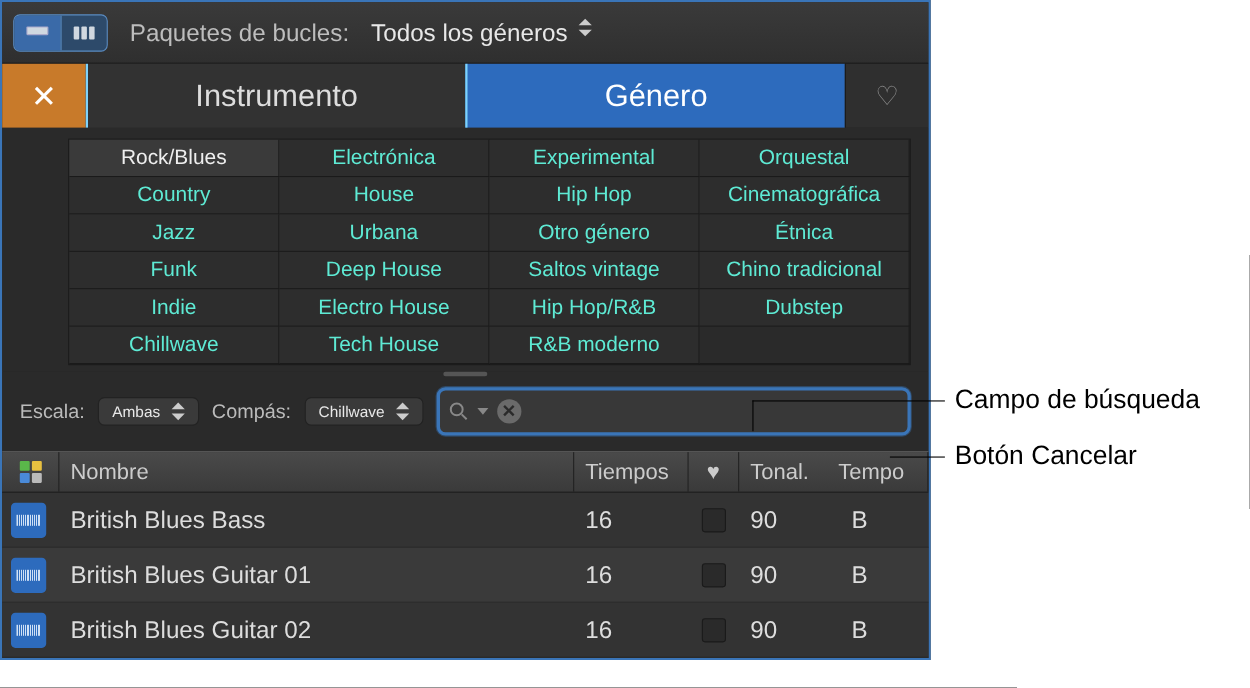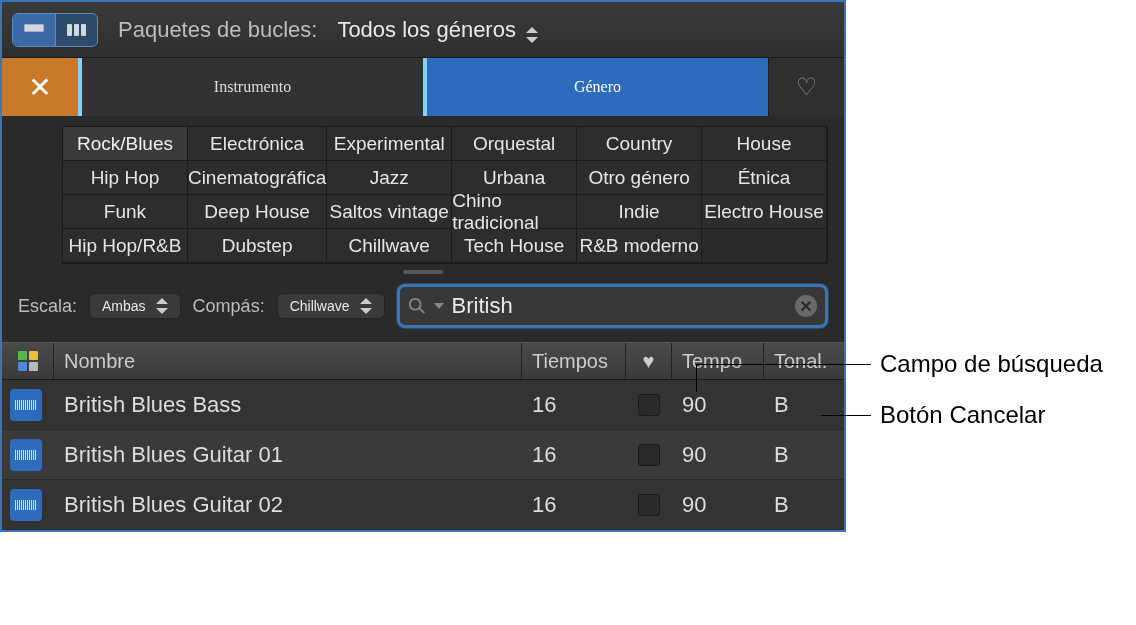--- a/index.html
+++ b/index.html
@@ -9,37 +9,37 @@
 .view-toggle { display: flex; background: #2d4a6a; border: 1px solid #5a8bc0; border-radius: 6px; height: 34px; overflow: hidden; }
 .view-btn { width: 42px; display: flex; align-items: center; justify-content: center; }
 .view-btn.active { background: #3a6aa8; }
 .view-btn + .view-btn { border-left: 1px solid #5a8bc0; }
 .vb-icon { width: 20px; height: 12px; }
 .vb-icon .bar { background: #d0d8e0; border-radius: 1px; }
 .vb1 .bar { height: 8px; width: 20px; border: 1px solid #aac; }
 .vb2 { display: flex; gap: 2px; }
 .vb2 .bar { width: 5px; height: 12px; }
 .pkg-label { color: #bdbdbd; font-size: 22px; }
-.pkg-select { color: #e8e8e8; font-size: 22px; display: flex; align-items: flex-end; gap: 10px; cursor: pointer; }
+.pkg-select { color: #e8e8e8; font-size: 22px; display: flex; align-items: flex-start; gap: 10px; cursor: pointer; }
 .updown { display: inline-block; width: 12px; height: 16px; position: relative; }
 .updown::before, .updown::after { content:''; position:absolute; left:0; width:0; height:0; border-left:6px solid transparent; border-right:6px solid transparent; }
 .updown::before { top:0; border-bottom:6px solid #ccc; }
 .updown::after { bottom:0; border-top:6px solid #ccc; }
 
 .tabs { display: flex; height: 58px; background: #2f2f2f; }
 .tab-close { width: 76px; background: #c87a2a; display:flex; align-items:center; justify-content:center; cursor:pointer; }
 .tab-close span { color:#fff; font-size:28px; font-weight:300; }
-.tab { flex: 1; display:flex; align-items:center; justify-content:center; color:#ddd; font-size:16px; border-left:4px solid #7dd3fc; cursor:pointer; background:#323232;font-family:Liberation Serif, serif; }
+.tab { flex: 1; display:flex; align-items:center; justify-content:center; color:#ddd; font-size:28px; border-left:2px solid #7dd3fc; cursor:pointer; background:#323232; }
 .tab.active { background:#2d6bbd; color:#fff; }
 .tab-fav { width: 76px; display:flex; align-items:center; justify-content:center; border-left:1px solid #1a1a1a; cursor:pointer; }
 .heart { font-size: 24px; color:#888; }
 
 .genre-grid { padding: 10px 16px 6px; background:#2a2a2a; }
-.grid { display: grid; grid-template-columns: repeat(6, 1fr); border:1px solid #1a1a1a;margin-left:44px; }
-.cell { height: 34px; display:flex; align-items:center; justify-content:center; color:#e5e5e5; font-size:19px; border-right:1px solid #1a1a1a; border-bottom:1px solid #1a1a1a; background:#2d2d2d; cursor:pointer; }
+.grid { display: grid; grid-template-columns: repeat(4, 1fr); border:1px solid #1a1a1a;margin-left:44px; }
+.cell { height: 34px; display:flex; align-items:center; justify-content:center; color:#5eead4; font-size:19px; border-right:1px solid #1a1a1a; border-bottom:1px solid #1a1a1a; background:#2d2d2d; cursor:pointer; }
 .cell.selected { background:#3a3a3a; color:#eee; }
 .cell.empty { background:#2a2a2a; cursor:default; }
 
 .controls { display:flex; align-items:center; gap:12px; padding: 14px 16px; background:#2a2a2a; position:relative; }
 .notch { position:absolute; top:0; left:50%; transform:translateX(-50%); width:40px; height:4px; background:#555; border-radius:2px; }
 .ctrl-label { color:#bbb; font-size:18px; }
 .dropdown { background:#3a3a3a; color:#e8e8e8; font-size:14px; padding: 4px 12px; border-radius:6px; border:1px solid #222; display:flex; align-items:center; gap:10px; cursor:pointer; }
 .search-wrap { flex:1; display:flex; align-items:center; background:#383838; border:3px solid #3a75b8; border-radius:8px; height:44px; padding:0 8px; gap:8px; box-shadow: 0 0 0 1px rgba(58,117,184,0.4); }
 .search-icon { color:#888; display:flex; align-items:center; }
 .search-icon svg { width:18px; height:18px; }
@@ -67,21 +67,21 @@
 .td.icon { width:52px; padding:0 8px; }
 .td.name { flex:1; }
 .td.tiempos { width:104px; }
 .td.fav { width:46px; display:flex; justify-content:center; }
 .td.tempo { width:92px; }
 .td.tonal { width:80px; }
 .loop-icon { width:32px; height:32px; background:#2d6bbd; border-radius:4px; display:flex; align-items:center; justify-content:center; }
 .wave { width:22px; height:10px; background: repeating-linear-gradient(90deg,#cfe0f5 0 1px, transparent 1px 2px); }
 .cb { width:22px; height:22px; background:#2a2a2a; border:1px solid #1a1a1a; border-radius:3px; }
 
-.callouts { position:absolute; left:16px; top:0; width:988px; height:625px; pointer-events:none; }
+.callouts { position:absolute; left:4px; top:0; width:988px; height:625px; pointer-events:none; }
 .co-line { position:absolute; border-top:1.5px solid #000; }
 .co-vert { position:absolute; border-left:1.5px solid #000; height:28px; }
 .co-label { position:absolute; font-size:24px; color:#000; white-space:nowrap; }
 </style>
 </head>
 <body>
 
 <div class="panel">
 
   <div class="topbar">
@@ -159,21 +159,20 @@
       <span class="updown"></span>
     </div>
     <div class="search-wrap">
       <span class="search-icon">
         <svg viewBox="0 0 20 20" fill="none" stroke="#888" stroke-width="2">
             <circle cx="8" cy="8" r="6"></circle>
             <line x1="13" y1="13" x2="18" y2="18"></line>
           </svg>
       </span>
       <span class="chev-down"></span>
-      <input class="search-input" value="British" style="">
       <div class="clear-btn">
           <span>✕</span>
         </div>
     </div>
   </div>
 
   <div class="table">
     <div class="thead">
       <div class="th icon">
         <div class="grid-icon">
@@ -181,22 +180,22 @@
             <div class="gi gi2"></div>
             <div class="gi gi3"></div>
             <div class="gi gi4"></div>
           </div>
       </div>
       <div class="th name">Nombre</div>
       <div class="th tiempos">Tiempos</div>
       <div class="th fav">
           <span style="color:#ccc;">♥</span>
         </div>
+      <div class="th tonal">Tonal.</div>
       <div class="th tempo">Tempo</div>
-      <div class="th tonal">Tonal.</div>
     </div>
     <div id="tbody">
         <div class="trow">
           <div class="td icon">
             <div class="loop-icon">
               <div class="wave"></div>
             </div>
           </div>
           <div class="td name">British Blues Bass</div>
           <div class="td tiempos">16</div>

